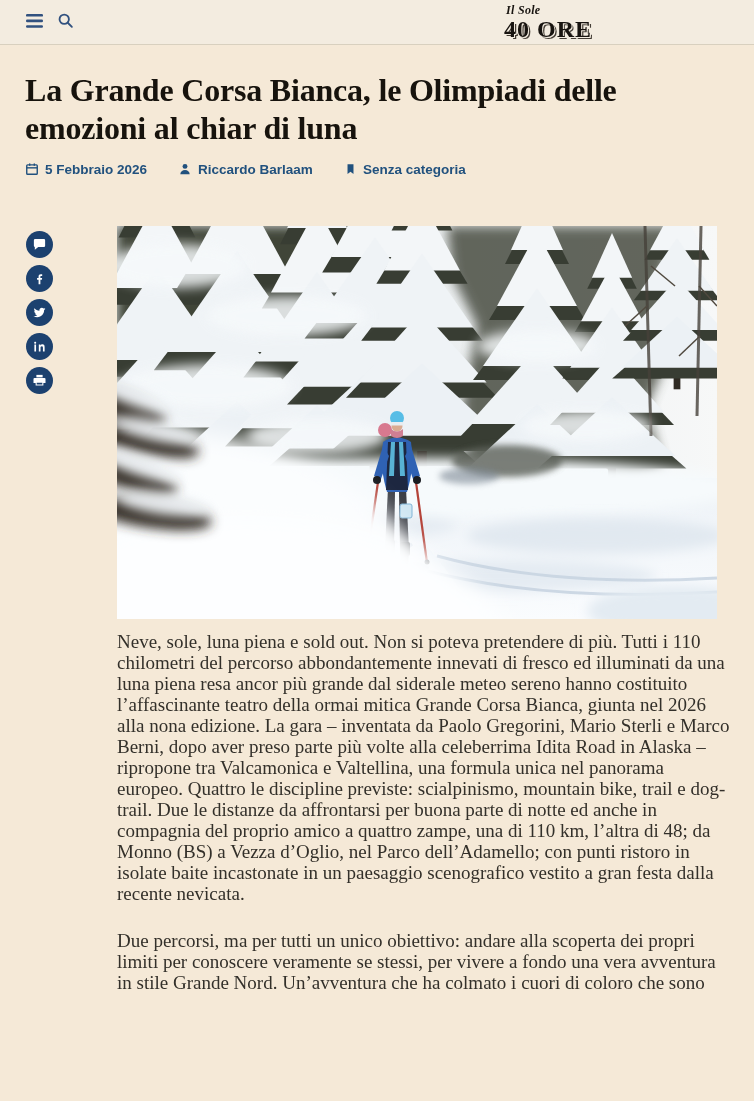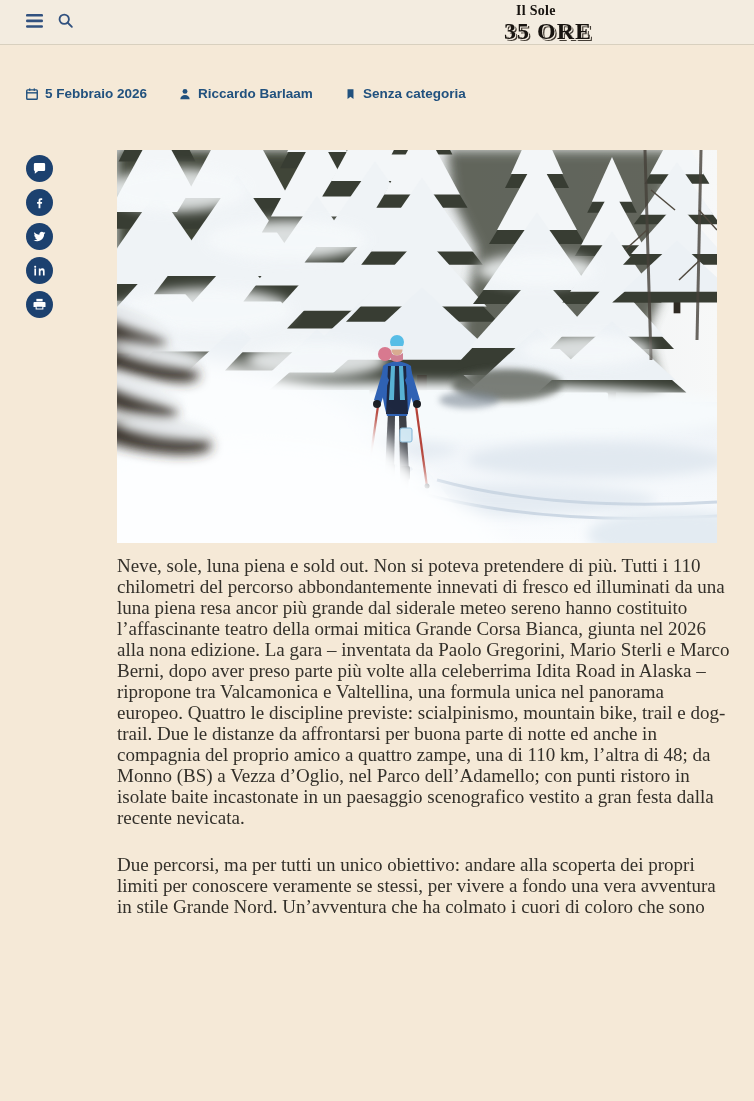--- a/index.html
+++ b/index.html
@@ -20,21 +20,21 @@
     position:absolute; background:none; border:none; padding:0; margin:0;
     color:#31517f; cursor:pointer; line-height:0;
   }
   .hamburger { left:26px; top:14px; }
   .search-btn { left:57px; top:12px; }
   .logo {
     position:absolute; left:504px; top:4px;
     color:#181410; font-family:"Liberation Serif", serif; line-height:1;
     cursor:pointer;
   }
-  .logo-top { display:block; font-size:14px; font-weight:bold; margin-left:12px; letter-spacing:0.3px; }
+  .logo-top { display:block; font-size:12px; font-weight:bold; margin-left:2px; letter-spacing:0.3px;font-style:italic; }
   .logo-main {
     display:block; font-size:24px; font-weight:bold; letter-spacing:1px; margin-top:1px;
     text-shadow:1px 1px 0 #f3ece0, 2.2px 2.2px 0 rgba(24,18,10,0.8);
   }
   
   .article-head { padding:27px 25px 0 25px; }
   h1 {
     margin:0; font-family:"Liberation Serif", serif;
     font-size:32px; line-height:1.18; font-weight:700;
     color:#17130d; max-width:700px; letter-spacing:-0.2px;
@@ -82,25 +82,26 @@
   <button class="icon-btn search-btn" aria-label="search">
     <span>
       <svg width="17" height="17" viewBox="0 0 24 24">
           <circle cx="10.2" cy="10.2" r="6.6" fill="none" stroke="currentColor" stroke-width="2.6"></circle>
           <line x1="15.2" y1="15.2" x2="21" y2="21" stroke="currentColor" stroke-width="2.6" stroke-linecap="round"></line>
         </svg>
     </span>
   </button>
   <div class="logo">
     <span class="logo-top">Il Sole</span>
-    <span class="logo-main">35 ORE</span>
+    <span class="logo-main">40 ORE</span>
   </div>
 </header>
 
 <div class="article-head">
+  <h1>La Grande Corsa Bianca, le Olimpiadi delle emozioni al chiar di luna</h1>
   <div class="meta">
     <span class="meta-item">
       <span>
         <svg width="14" height="14" viewBox="0 0 24 24" fill="none" stroke="currentColor" stroke-width="2.4">
             <rect x="3" y="5" width="18" height="16" rx="1.5"></rect>
             <line x1="3" y1="10" x2="21" y2="10"></line>
             <line x1="8" y1="2.5" x2="8" y2="6.5"></line>
             <line x1="16" y1="2.5" x2="16" y2="6.5"></line>
           </svg>
       </span>

